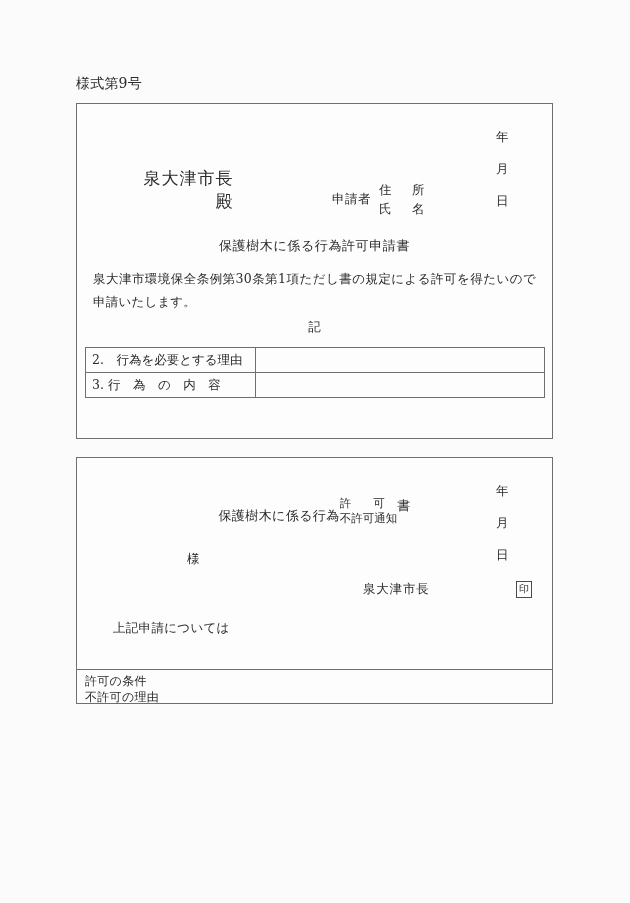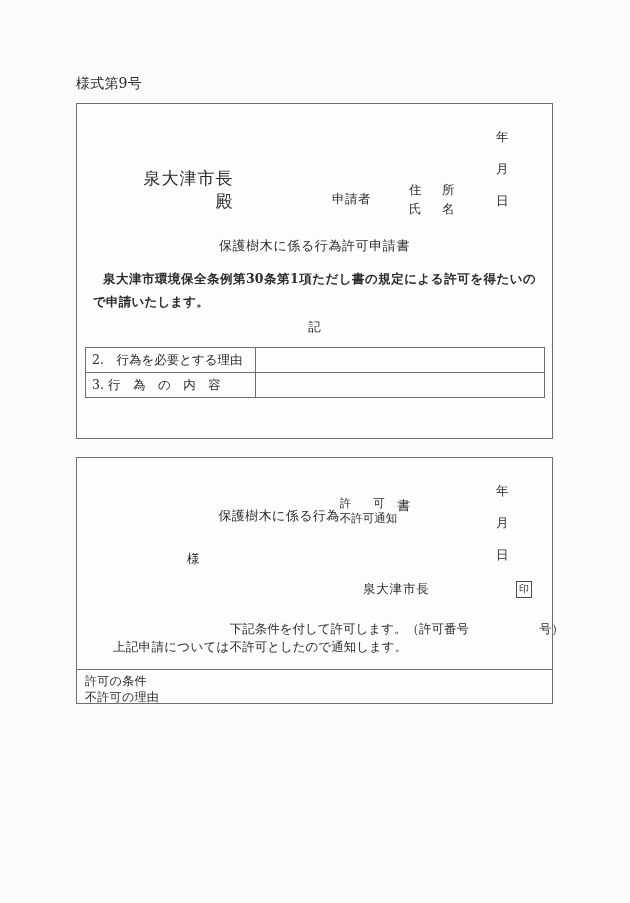--- a/index.html
+++ b/index.html
@@ -70,21 +70,20 @@
     text-align: right;
   }
   .addressee .hon { margin-left: 42px; }
 
   .applicant-block {
     left: 255px;
     top: 76px;
     font-size: 12.5px;
     display: flex;
     align-items: center;
-    gap: 30px;
   }
   .applicant-label {
     letter-spacing: 0.5px;
     margin-right: 8px;
   }
   .applicant-fields {
     display: flex;
     flex-direction: column;
     line-height: 1.55;
   }
@@ -101,21 +100,21 @@
 
   .body-text {
     left: 16px;
     right: 16px;
     top: 163px;
     font-size: 12.5px;
     line-height: 1.85;
     text-align: justify;
     letter-spacing: 0.2px;
   }
-  .body-text .indent { margin-left: 10px; font-weight: bold; }
+  .body-text .indent { margin-left: 0; }
 
   .ki-mark {
     left: 0;
     right: 0;
     top: 215px;
     text-align: center;
     font-size: 12.5px;
   }
 
   
@@ -300,24 +299,20 @@
     <div class="abs sama-line nowrap">様</div>
 
     <div class="abs mayor-line">
       <span class="mayor-name nowrap">泉大津市長</span>
       <span class="seal-spacer"></span>
       <span class="seal-box nowrap">印</span>
     </div>
 
     <div class="abs decision-line">
       <span class="lead2 nowrap">上記申請については</span>
-      <span class="decision-stack">
-        <span class="perm-row nowrap"><span>下記条件を付して許可します。（許可番号</span><span class="numgap"></span><span>号）</span></span>
-        <span class="nowrap">不許可としたので通知します。</span>
-      </span>
     </div>
 
     <div class="reason-cell">
       <span class="nowrap">許可の条件</span>
       <span class="nowrap">不許可の理由</span>
     </div>
 
   </div>
 
 </div>

